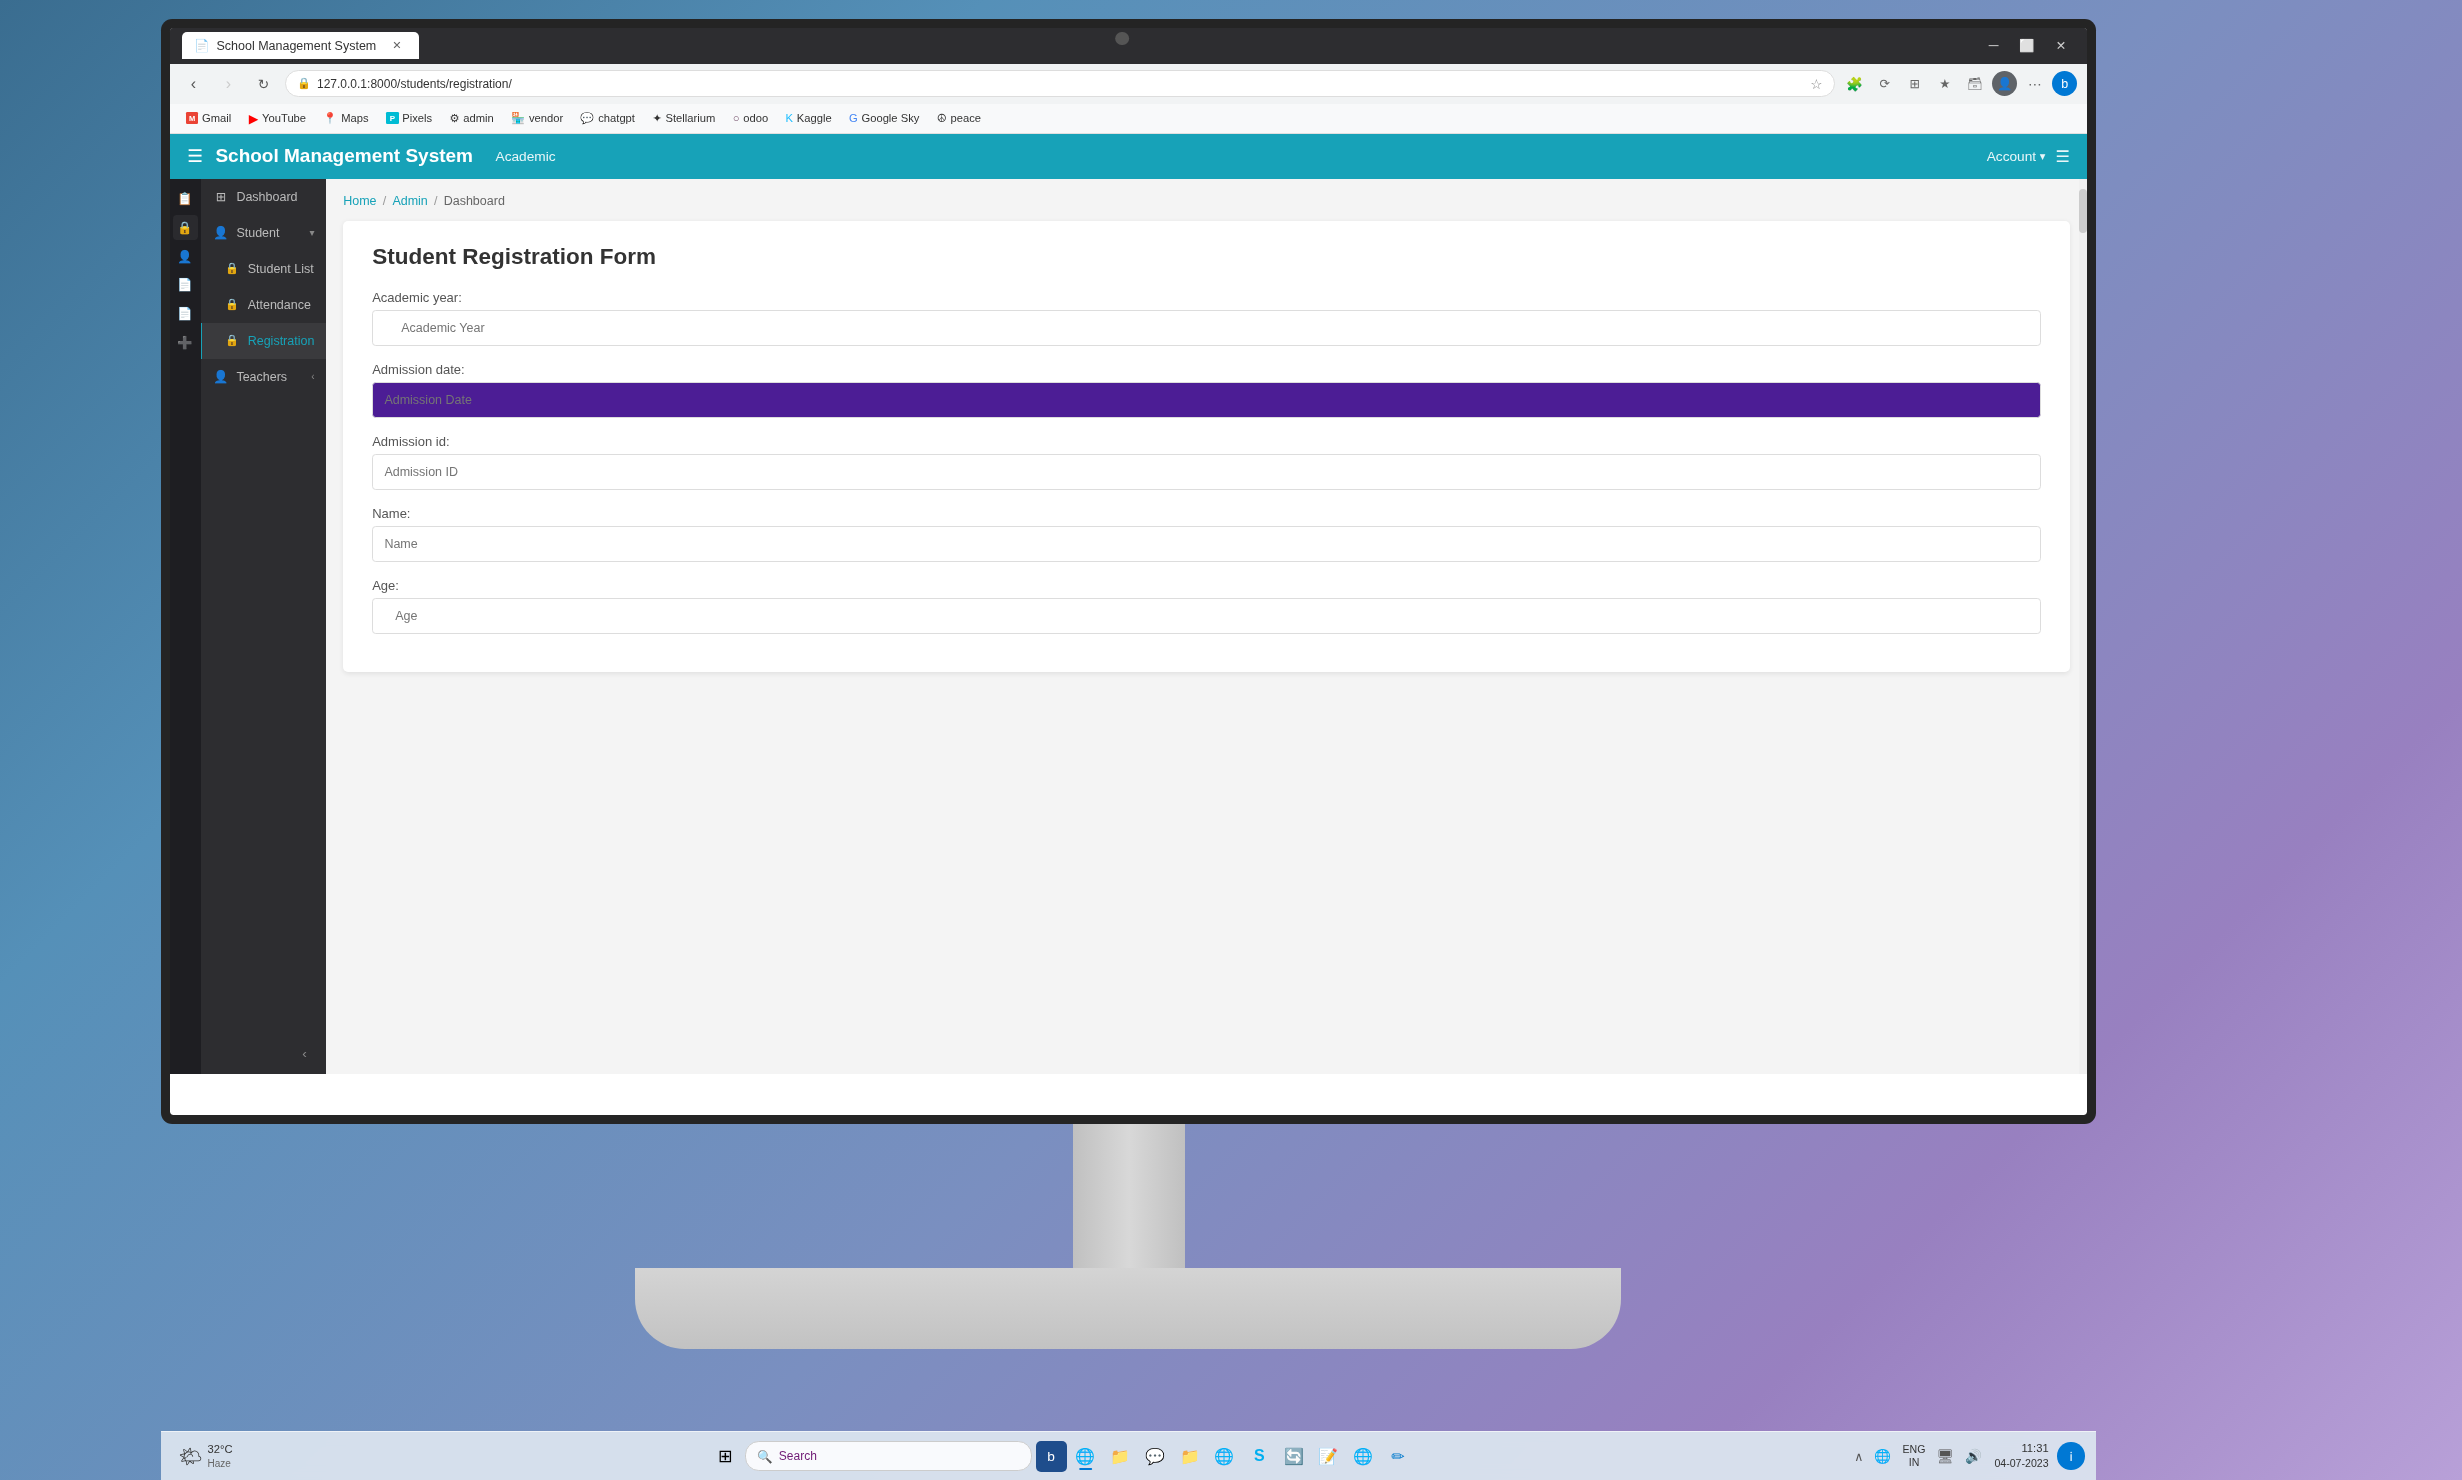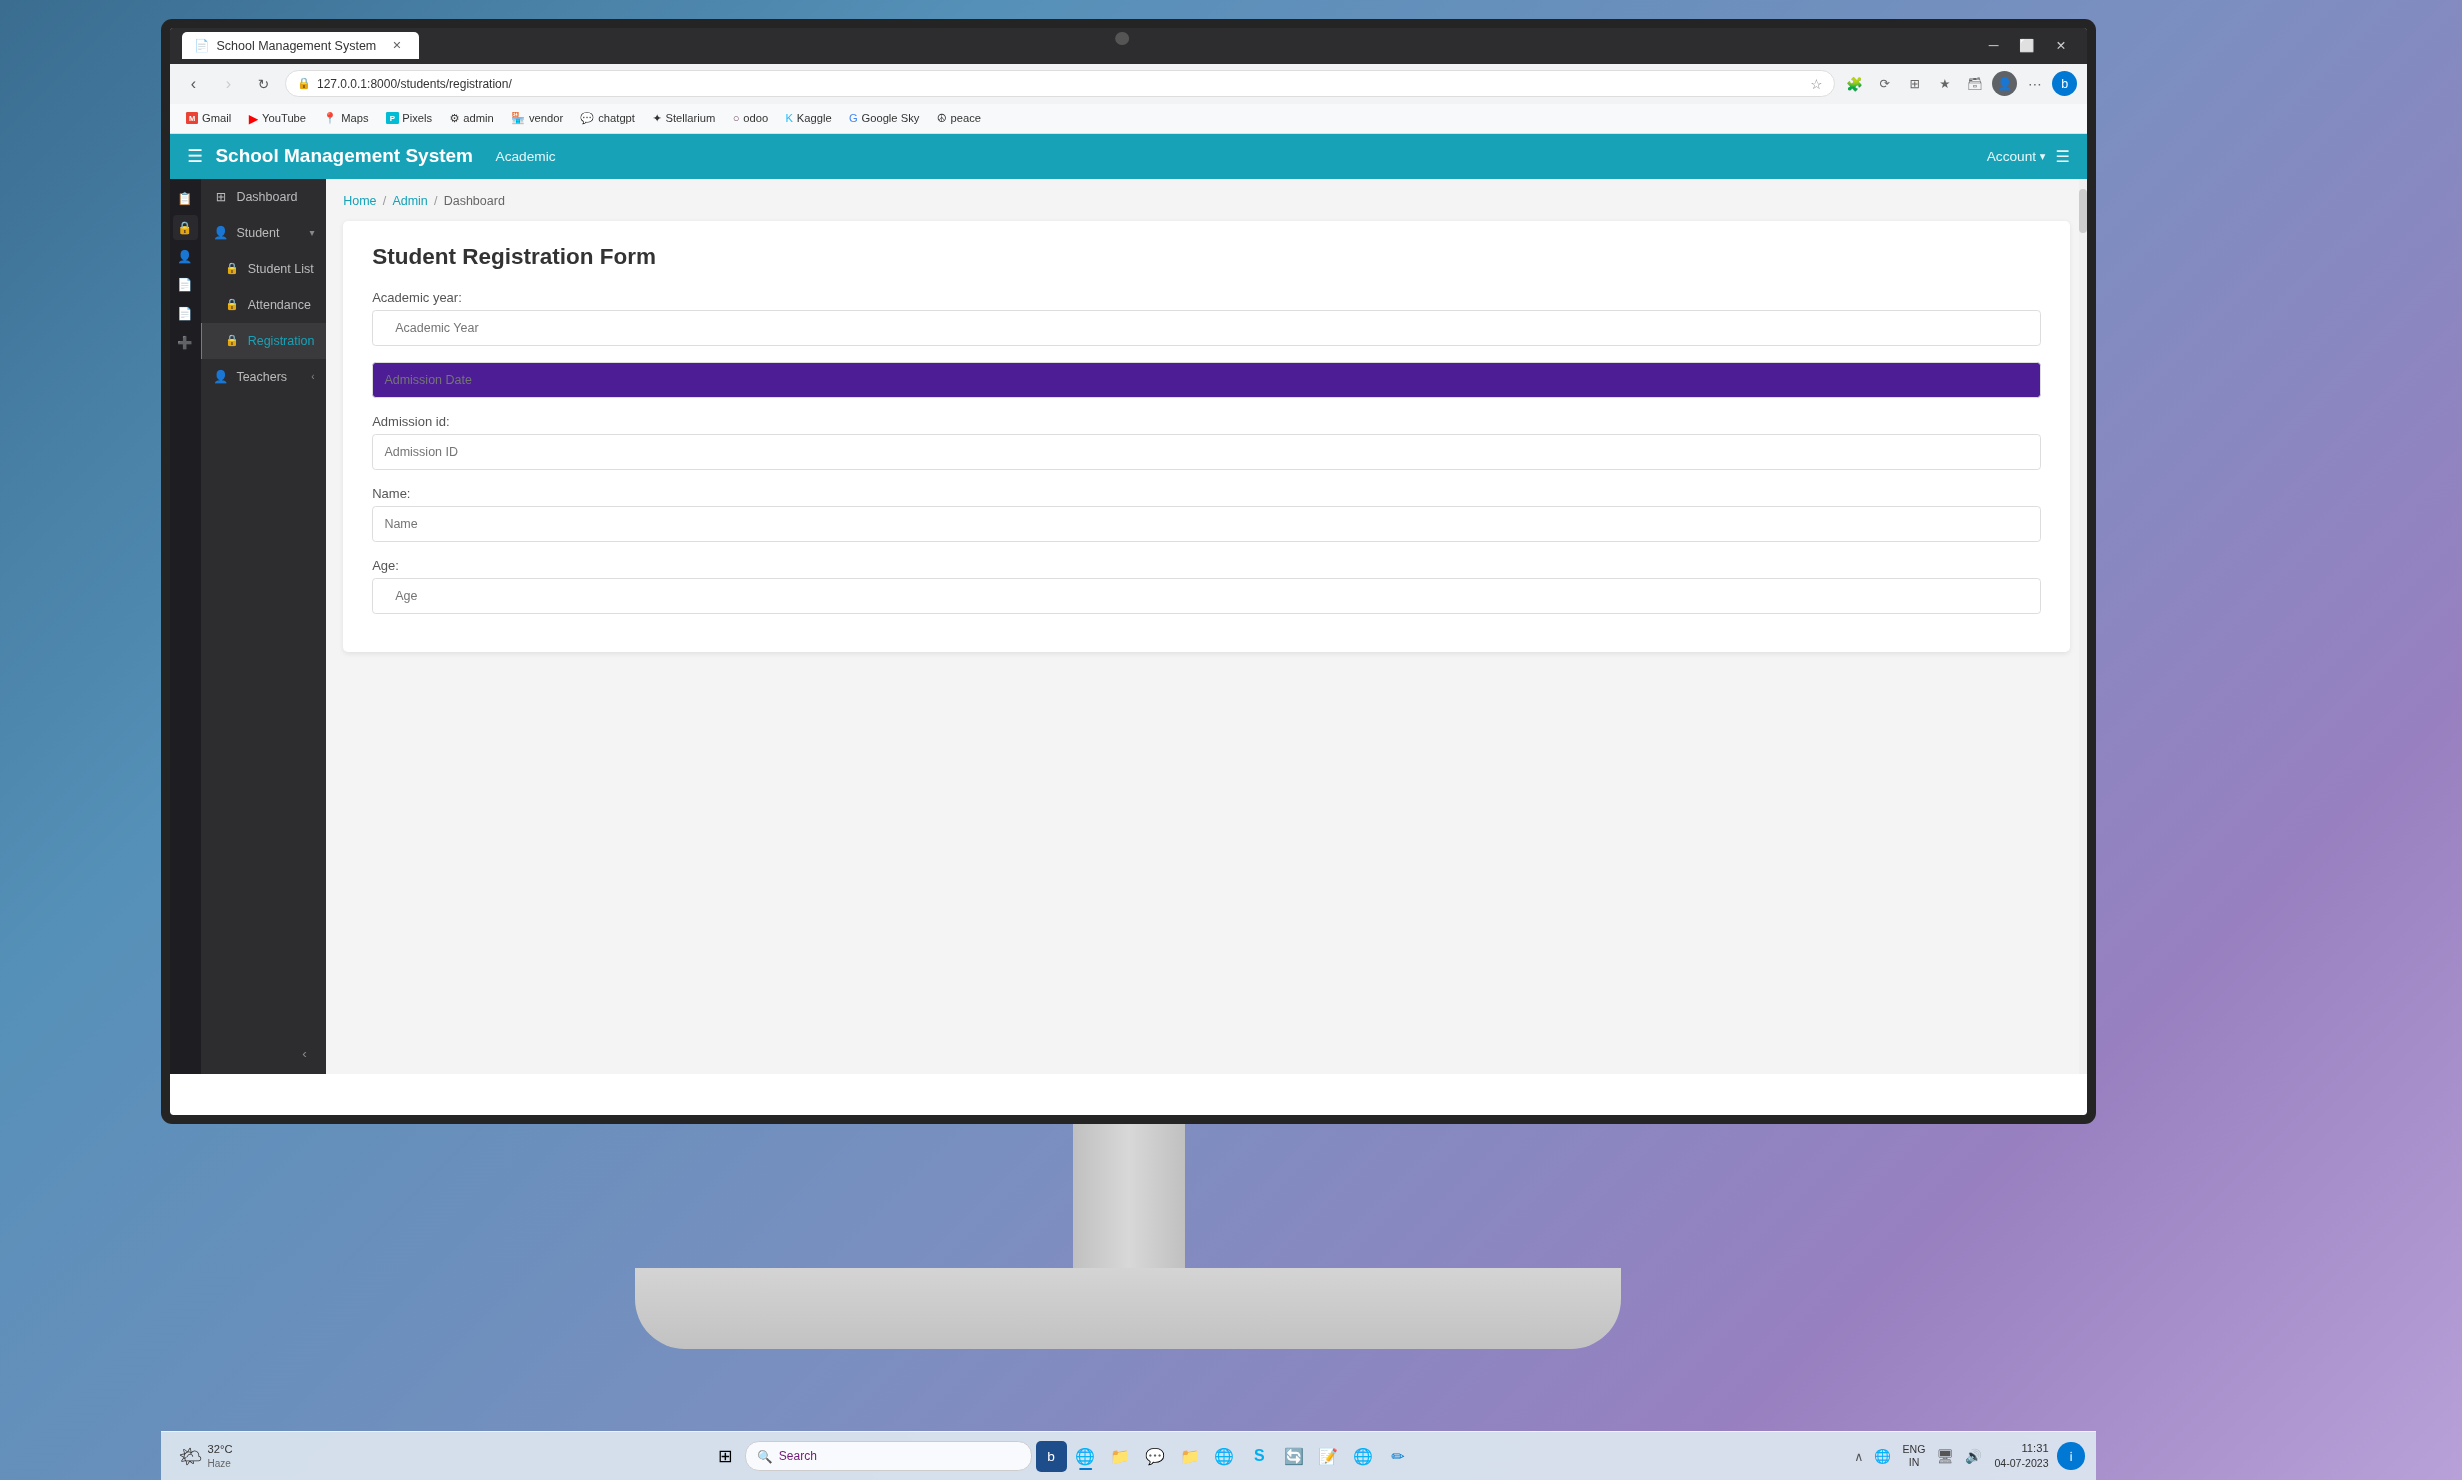--- a/index.html
+++ b/index.html
@@ -218,24 +218,25 @@
               <a style="color:#17a2b8;text-decoration:none;cursor:pointer;">Admin</a>
               <span style="color:#999;">/</span>
               <span style="color:#666;">Dashboard</span>
             </div>
 
             <div style="background:#fff;border-radius:5px;padding:22.5px 29px;box-shadow:0 1.2px 5px rgba(0,0,0,0.08);">
               <h2 style="font-size:22.5px;font-weight:600;color:#333;margin-bottom:20px;">Student Registration Form</h2>
 
               <div style="margin-bottom:16px;">
                 <label style="font-size:13px;color:#555;display:block;margin-bottom:5px;">Academic year:</label>
-                <input type="text" placeholder="Academic Year" style="width: 100%; height: 36px; border: 0.6px solid rgb(221, 221, 221); border-radius: 3.7px; padding: 0px 22px; font-size: 12.5px; color: #0f172a; outline: none; background: rgb(255, 255, 255);">
-              </div>
-
-              <div style="margin-bottom:16px;">
+                <input type="text" placeholder="Academic Year" style="width: 100%; height: 36px; border: 0.6px solid rgb(221, 221, 221); border-radius: 3.7px; padding: 0px 28px; font-size: 12.5px; color: #0f172a; outline: none; background: rgb(255, 255, 255);">
+              </div>
+
+              <div style="margin-bottom:16px;">
+                <label style="font-size:13px;color:#555;display:block;margin-bottom:5px;">Admission date:</label>
                 <input type="text" placeholder="Admission Date" style="width: 100%; height: 36px; border: 0.6px solid rgb(221, 221, 221); border-radius: 3.7px; padding: 0px 11.2px; font-size: 12.5px; color: rgb(153, 153, 153); outline: none; background: #4c1d95;">
               </div>
 
               <div style="margin-bottom:16px;">
                 <label style="font-size:13px;color:#555;display:block;margin-bottom:5px;">Admission id:</label>
                 <input type="text" placeholder="Admission ID" style="width: 100%; height: 36px; border: 0.6px solid rgb(221, 221, 221); border-radius: 3.7px; padding: 0px 11.2px; font-size: 12.5px; color: rgb(153, 153, 153); outline: none; background: rgb(255, 255, 255);">
               </div>
 
               <div style="margin-bottom:16px;">
                 <label style="font-size:13px;color:#555;display:block;margin-bottom:5px;">Name:</label>

